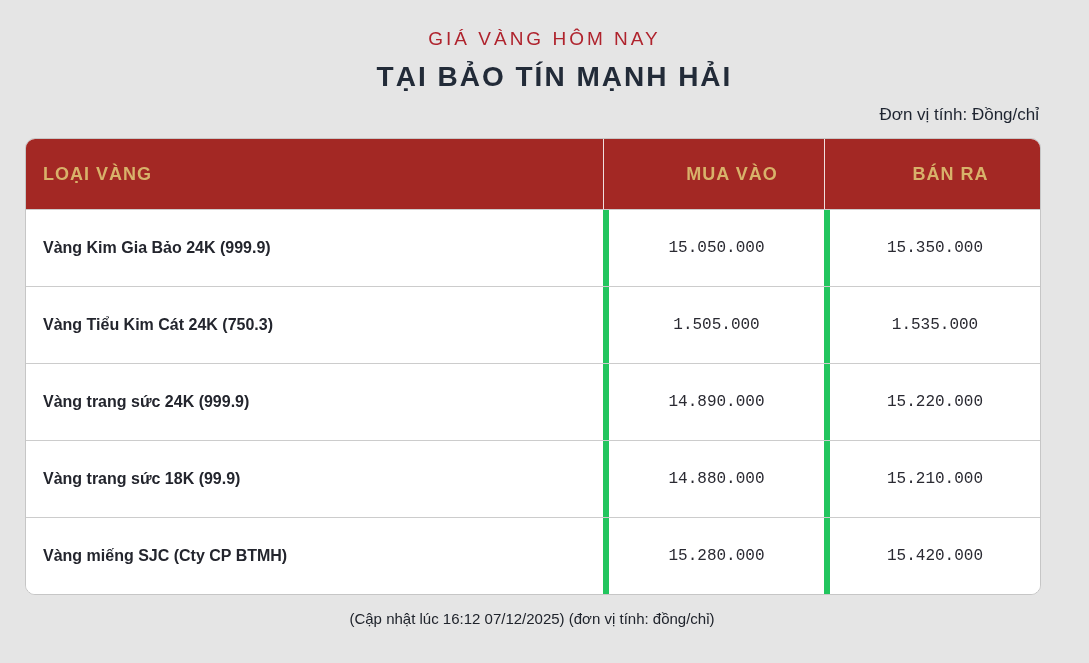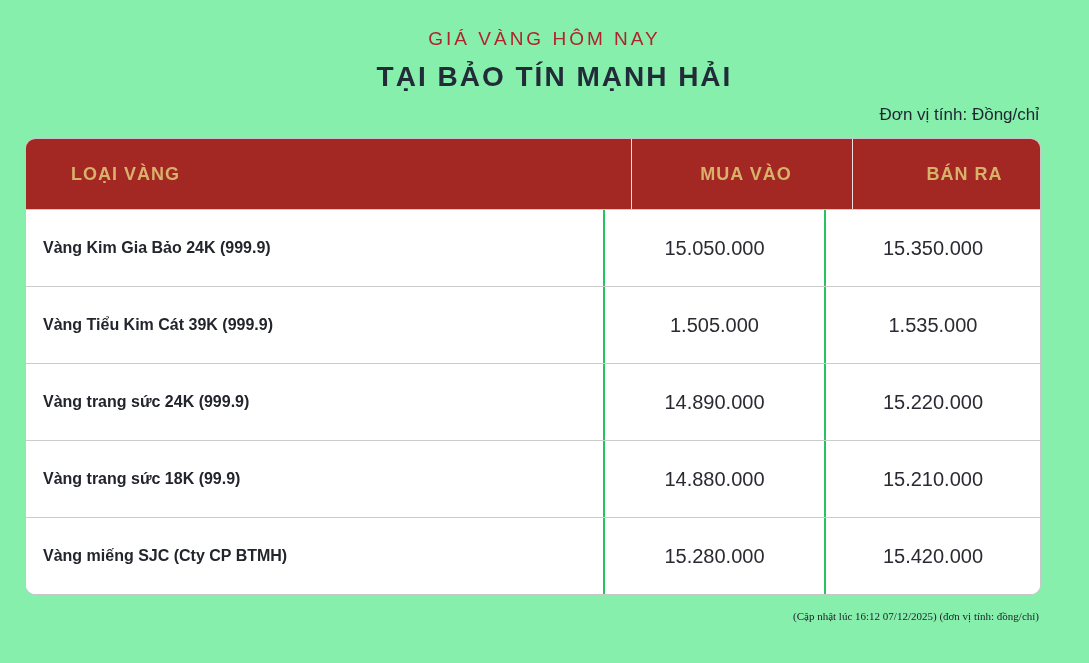--- a/index.html
+++ b/index.html
@@ -5,21 +5,21 @@
   html, body {
     margin: 0;
     padding: 0;
     background: #ffffff;
     font-family: "Liberation Sans", "DejaVu Sans", sans-serif;
   }
   .page {
     position: relative;
     width: 1089px;
     height: 663px;
-    background: #86efac;
+    background: #e5e5e5;
     overflow: hidden;
   }
   .subtitle {
     text-align: center;
     padding-top: 28px;
     font-size: 19px;
     letter-spacing: 3px;
     font-weight: 500;
     color: #AF232D;
   }
@@ -53,21 +53,20 @@
     background: #A32824;
     height: 70px;
   }
   .thead .hcell {
     display: flex;
     align-items: center;
     color: #D8B26A;
     font-weight: 700;
     font-size: 18px;
     letter-spacing: 1px;
-    margin-left: 28px;
   }
   .thead .hcell.first {
     padding-left: 17px;
     justify-content: flex-start;
   }
   .thead .hcell.center {
     justify-content: center;
     border-left: 1px solid rgba(255,255,255,0.85);
     padding-left: 36px;
   }
@@ -83,32 +82,32 @@
     align-items: center;
     padding-left: 17px;
     font-size: 16px;
     font-weight: 700;
     color: #23252D;
   }
   .trow .num {
     display: flex;
     align-items: center;
     justify-content: center;
-    font-size: 20px;
+    font-size: 16px;
     font-weight: 400;
     color: #2A2A32;
-    border-left: 2px solid #22c55e;
+    border-left: 6px solid #22c55e;
+    font-family: Liberation Mono, monospace;
   }
   .footer-note {
     width: 1014px;
     margin: 15px 0 0 25px;
-    text-align: right;
-    font-size: 11px;
+    text-align: center;
+    font-size: 15px;
     color: #20242C;
-    font-family: Liberation Serif, serif;
   }
 </style>
 </head>
 <body>
 
 <div class="page">
 
   <div class="subtitle">GIÁ VÀNG HÔM NAY</div>
   <div class="title">TẠI BẢO TÍN MẠNH HẢI</div>
 
@@ -122,21 +121,21 @@
       <div class="hcell center">BÁN RA</div>
     </div>
 
     <div class="trow">
       <div class="name">Vàng Kim Gia Bảo 24K (999.9)</div>
       <div class="num">15.050.000</div>
       <div class="num">15.350.000</div>
     </div>
 
     <div class="trow">
-      <div class="name">Vàng Tiểu Kim Cát 39K (999.9)</div>
+      <div class="name">Vàng Tiểu Kim Cát 24K (750.3)</div>
       <div class="num">1.505.000</div>
       <div class="num">1.535.000</div>
     </div>
 
     <div class="trow">
       <div class="name">Vàng trang sức 24K (999.9)</div>
       <div class="num">14.890.000</div>
       <div class="num">15.220.000</div>
     </div>
 

